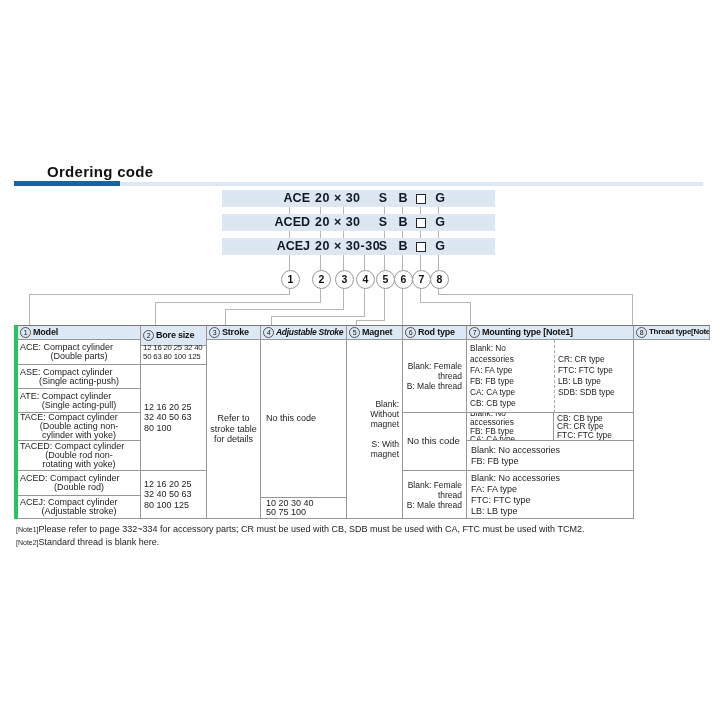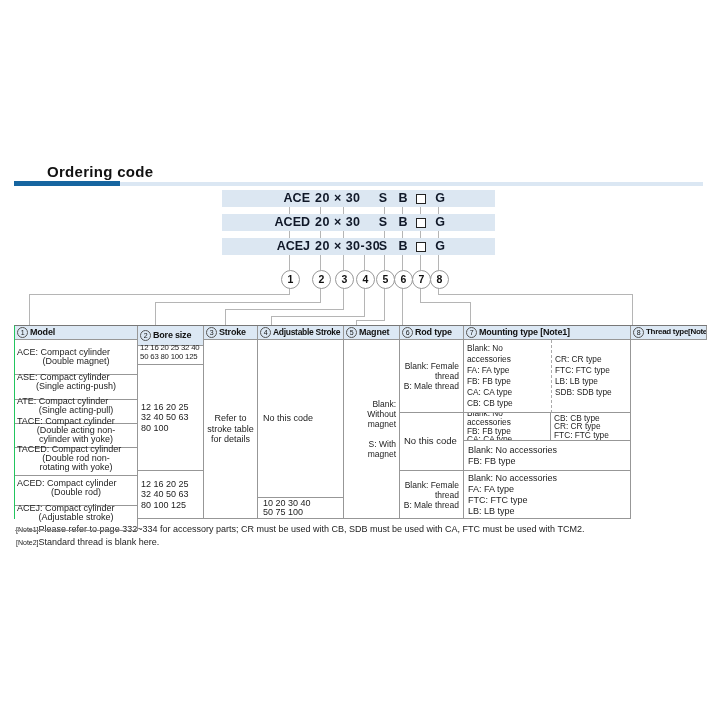--- a/index.html
+++ b/index.html
@@ -19,31 +19,31 @@
   .cb-model{left:0;width:88px;text-align:right;}
   .cb-size{left:93px;letter-spacing:.5px;}
   .cb-s{left:153px;width:16px;text-align:center;}
   .cb-b{left:173px;width:16px;text-align:center;}
   .cb-box{left:194px;top:4px!important;width:8px;height:8px;border:1.3px solid #222;background:#fff;}
   .cb-g{left:210px;width:16px;text-align:center;}
   
   .num-circle{position:absolute;top:270px;width:17px;height:17px;border:1px solid #999;border-radius:50%;
               background:#fff;z-index:2;font-size:10.5px;font-weight:bold;text-align:center;line-height:16px;color:#111;}
   
-  .tbl{position:absolute;left:14px;top:325px;width:692px;height:193px;border-top:1px solid #777;border-left:1px solid #22c55e;z-index:2;background:#fff;}
+  .tbl{position:absolute;left:14px;top:325px;width:692px;height:193px;border-top:1px solid #777;border-left:4px solid #22c55e;z-index:2;background:#fff;}
   .cell{position:absolute;box-sizing:border-box;border-right:1px solid #979797;border-bottom:1px solid #979797;
         font-size:9px;line-height:10.5px;color:#1c1c1c;padding:2px 3px;white-space:pre-line;overflow:hidden;
         display:flex;flex-direction:column;justify-content:center;}
   .hdr{background:#dce8f4;font-weight:bold;font-size:9px;letter-spacing:-.2px;flex-direction:row;
        align-items:center;justify-content:flex-start;padding:0 2px;white-space:nowrap;gap:2px;color:#111;}
   .hdr .circ{flex:0 0 auto;width:9px;height:9px;border:.9px solid #555;border-radius:50%;font-size:7px;
              line-height:9px;text-align:center;font-weight:normal;}
   .tight{font-size:8px;letter-spacing:-.3px;}
-  .semi-tight{font-size:8.5px;letter-spacing:-.3px;}
-  .model-cell{padding:17px 2px;line-height:9px;}
+  .semi-tight{font-size:8.5px;letter-spacing:-.3px;font-style:italic;}
+  .model-cell{padding:11px 2px;line-height:9px;}
   .model-sub{text-align:center;white-space:pre-line;}
   .small-nums{font-size:7.8px;line-height:9px;padding:1px 2px;letter-spacing:-.2px;}
   .centered{text-align:center;}
   .right{text-align:right;}
   .dashL{border-left:1px dashed #aaa;}
   .noR{border-right:none;}
   .fine{font-size:8.3px;line-height:11px;}
   .fine2{font-size:8.3px;line-height:8.6px;padding-top:1px;padding-bottom:1px;}
   .notes{position:absolute;left:16px;width:690px;font-size:9px;color:#222;}
   .note-tag{font-size:7px;}
@@ -160,21 +160,21 @@
       <span class="circ">7</span>
       <span>Mounting type [Note1]</span>
     </div>
     <div class="cell hdr tight" style="left:616px;top:0;width:76px;height:14px">
       <span class="circ">8</span>
       <span>Thread type[Note2]</span>
     </div>
 
     <div class="cell model-cell" style="left:0;top:14px;width:123px;height:25px">
       <span>ACE: Compact cylinder</span>
-      <span class="model-sub">(Double magnet)</span>
+      <span class="model-sub">(Double parts)</span>
     </div>
     <div class="cell model-cell" style="left:0;top:39px;width:123px;height:24px">
       <span>ASE: Compact cylinder</span>
       <span class="model-sub">(Single acting-push)</span>
     </div>
     <div class="cell model-cell" style="left:0;top:63px;width:123px;height:24px">
       <span>ATE: Compact cylinder</span>
       <span class="model-sub">(Single acting-pull)</span>
     </div>
     <div class="cell model-cell" style="left:0;top:87px;width:123px;height:28px">

